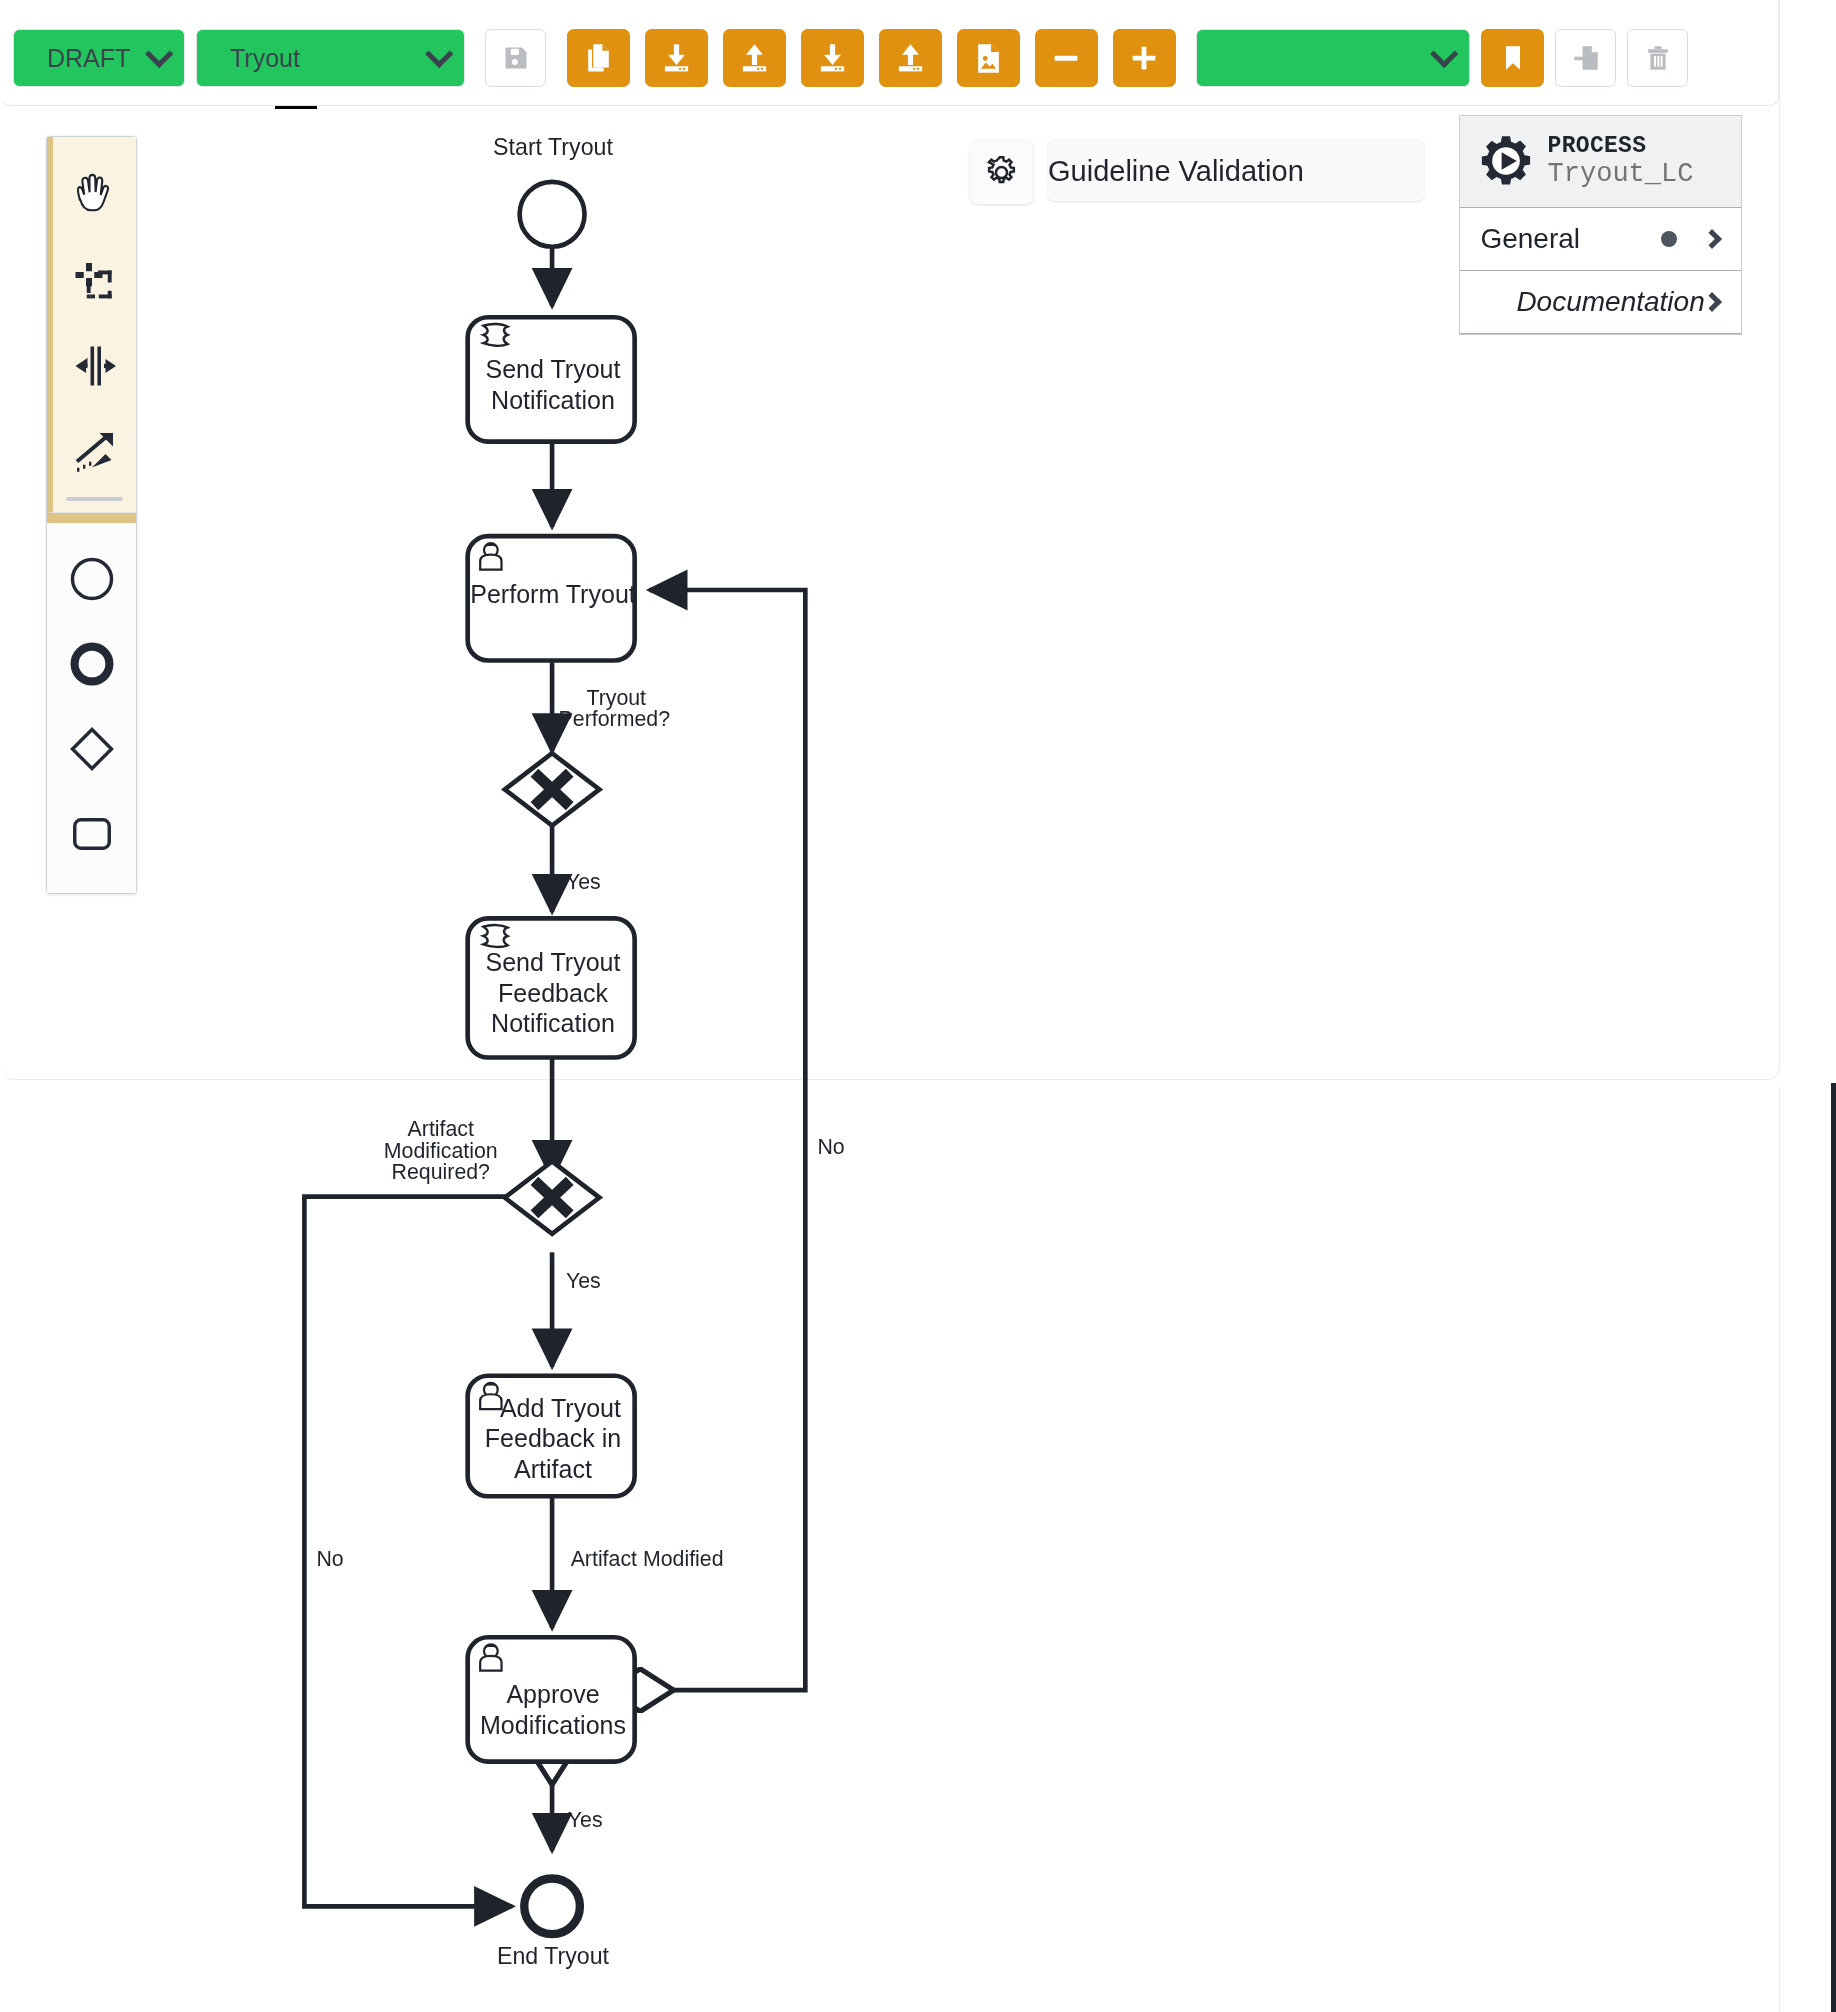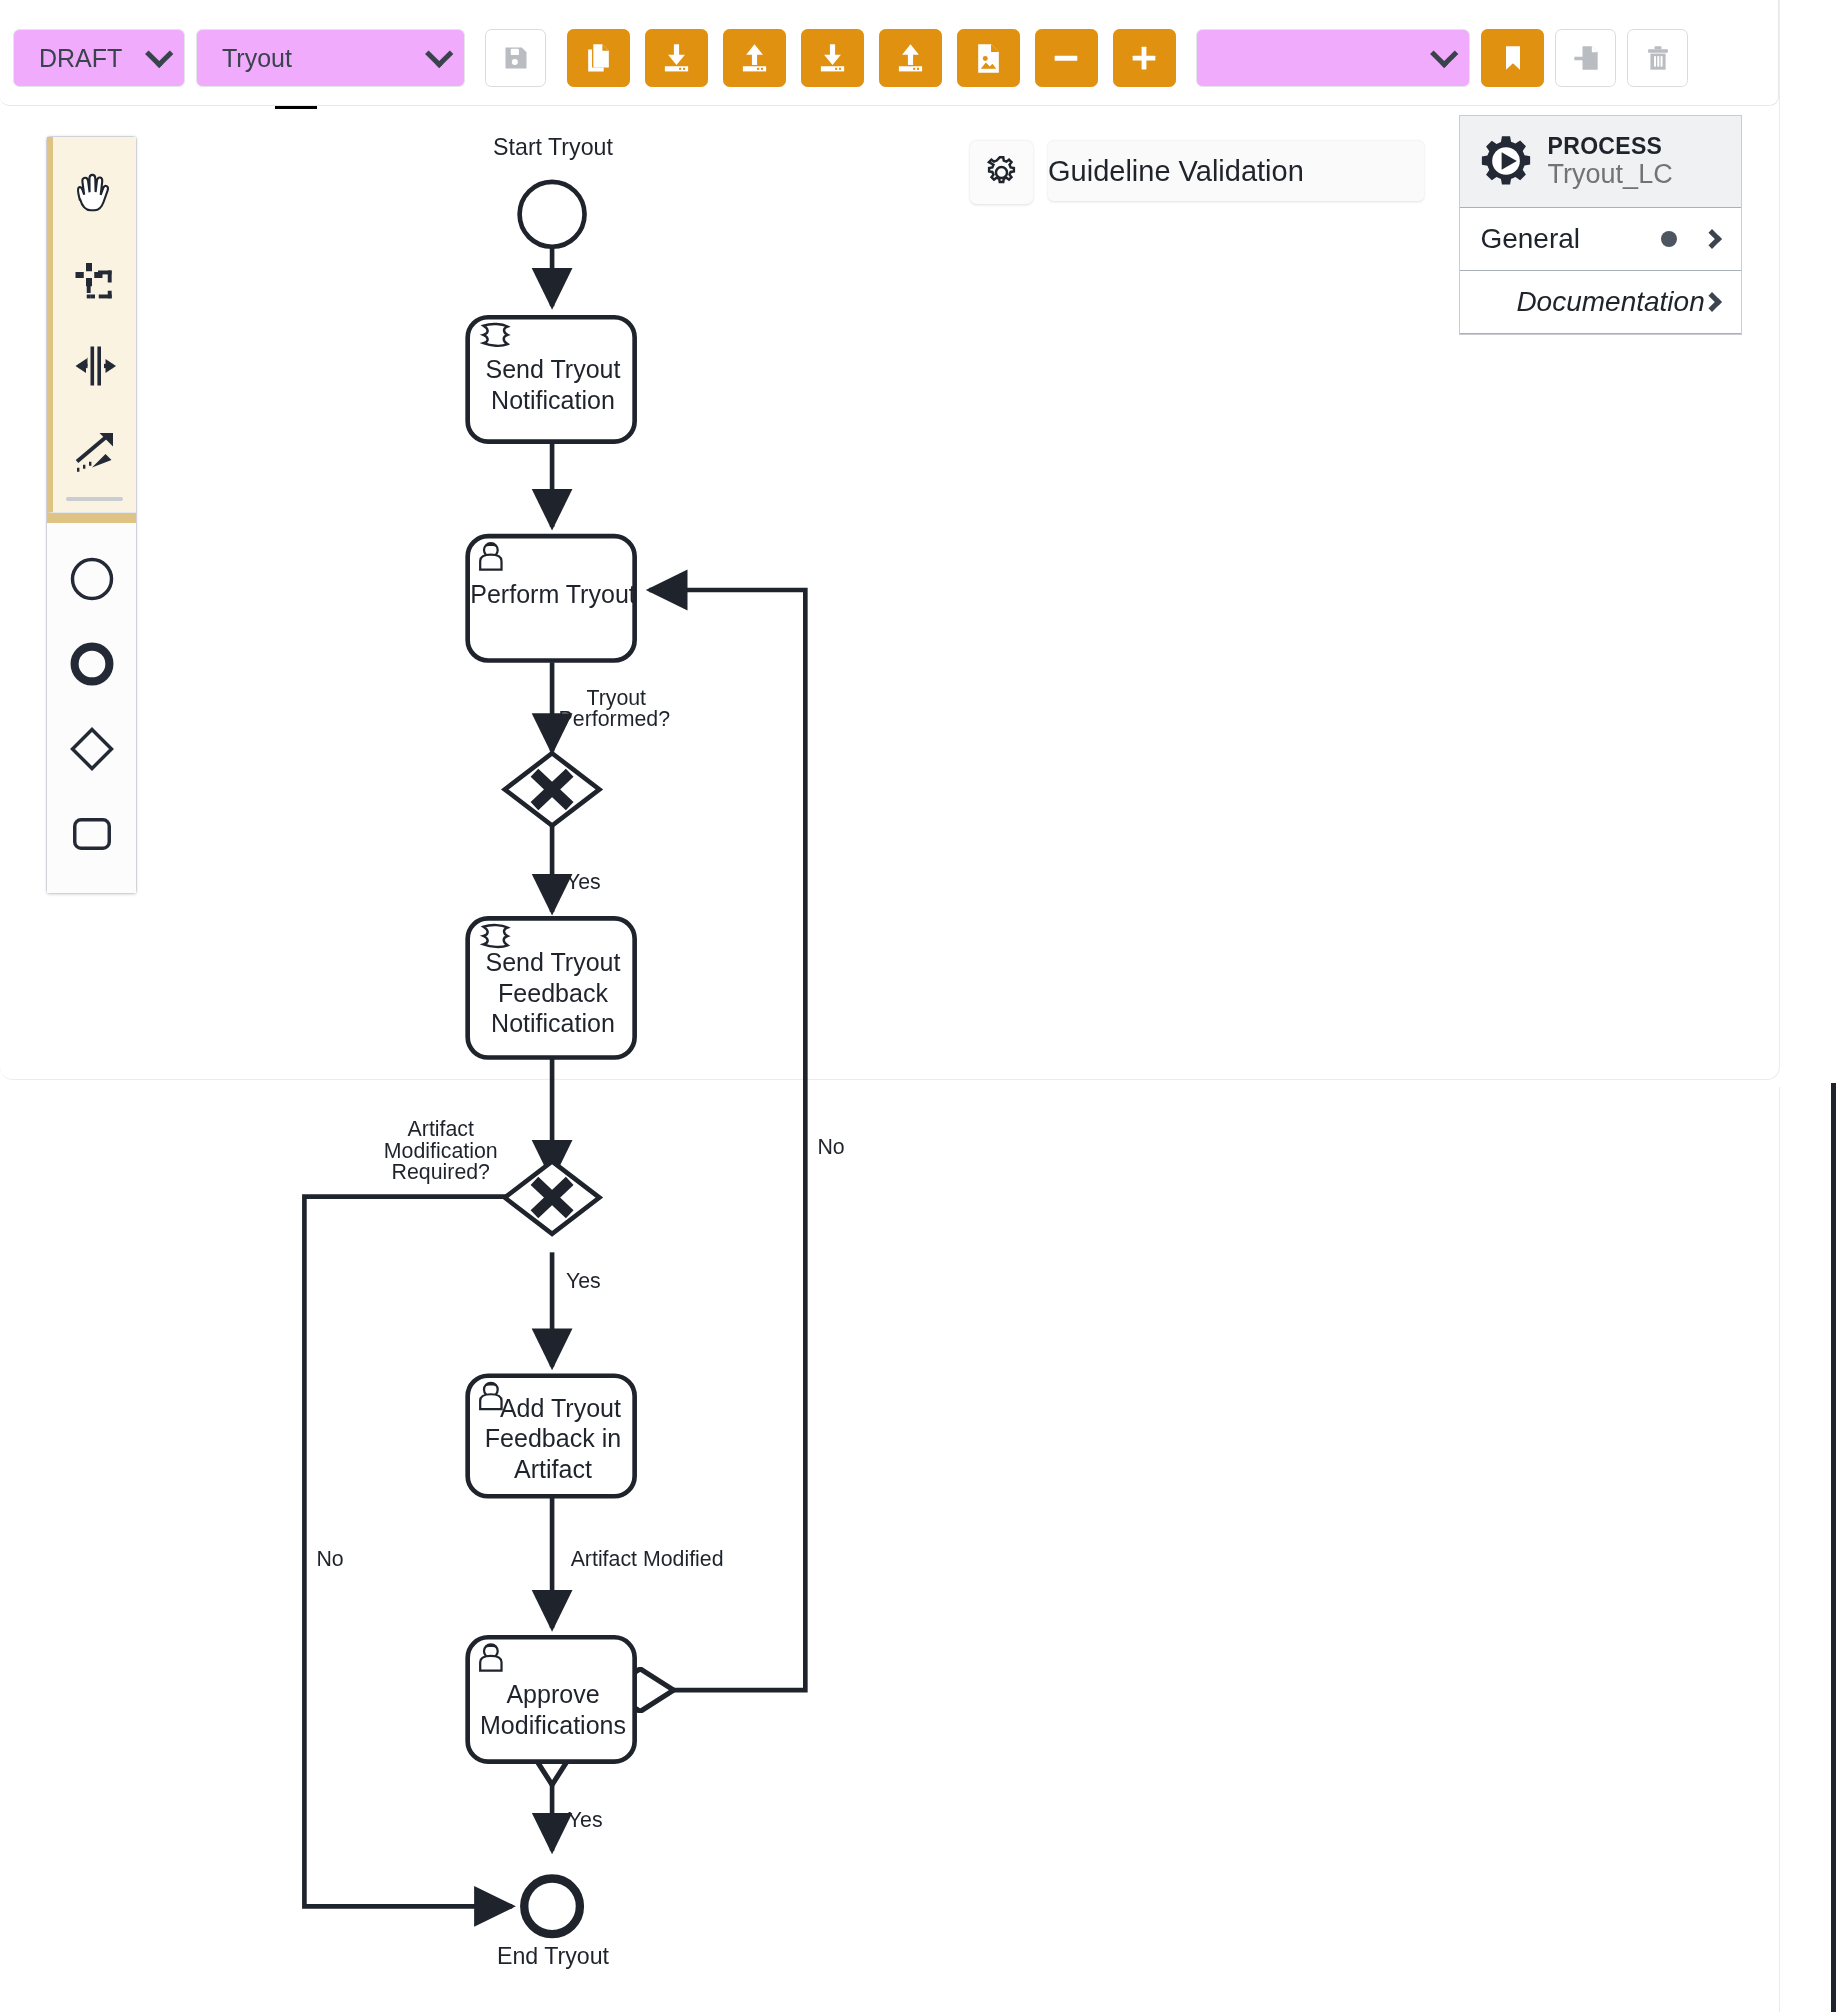--- a/index.html
+++ b/index.html
@@ -32,23 +32,23 @@
   .tb-btn {
     height: 58px;
     border-radius: 6.5px;
     display: flex;
     align-items: center;
     justify-content: center;
     cursor: pointer;
     user-select: none;
   }
   .tb-select {
-    background: #f0abfc;
+    background: #22c55e;
     border: 0.9px solid #e3e6e8;
-    padding: 0 15px 0 25px;
+    padding: 0 15px 0 33px;
     color: #39434c;
     font-size: 25px;
     display: flex;
     align-items: center;
     justify-content: space-between;
     gap: 15px;
   }
   .tb-select.wide { width: 269px; }
   .tb-select.draft { width: 172px; }
   .tb-select.empty { width: 274px; }
@@ -175,21 +175,21 @@
     border: 0.9px solid #c9ccd1;
   }
   #props-head {
     background: #eff1f3;
     border-bottom: 1.9px solid #aab0b8;
     display: flex;
     align-items: center;
     gap: 15px;
     padding: 16.7px 13px 16.7px 18.6px;
   }
-  #props-head .ptxt { line-height: 1.15; }
+  #props-head .ptxt { line-height: 1.15; font-family: Liberation Mono, monospace; }
   .p-title {
     font-size: 23px; font-weight: bold; color: #1f232b; letter-spacing: 0.3px;
   }
   .p-sub { font-size: 27px; color: #737373; }
   .prop-row {
     display: flex;
     align-items: center;
     padding: 15px 16.7px 15px 20.4px;
     border-bottom: 1.9px solid #aab0b8;
     cursor: pointer;

